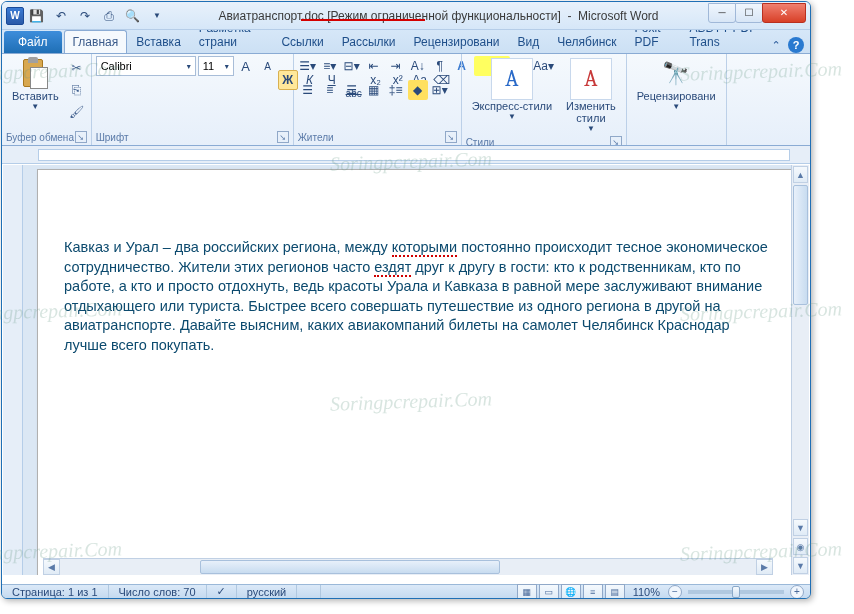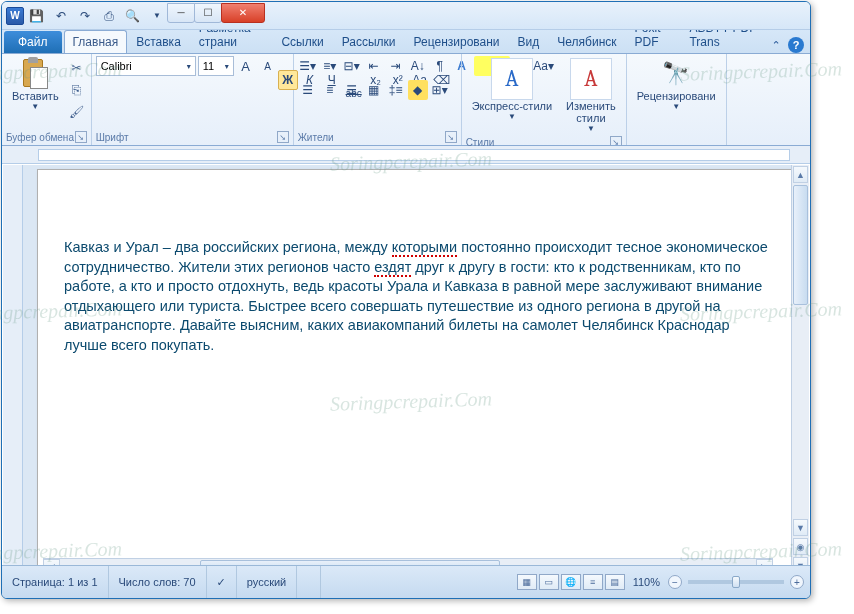--- a/index.html
+++ b/index.html
@@ -67,21 +67,21 @@
   .vscroll .arrow { height: 17px; display: flex; align-items: center; justify-content: center; font-size: 9px; color: #5a7aa8; cursor: pointer; background: linear-gradient(#f5f9fd,#e0ebf6); border: 1px solid #c0d0e4; margin: 1px; }
   .vscroll .thumb { flex: 0 0 120px; margin: 1px; background: linear-gradient(90deg,#e8f0fa,#c8dcf0); border: 1px solid #a8c0dc; border-radius: 2px; cursor: pointer; }
   .vscroll .track { flex: 1; }
   
   .hscroll { position: absolute; left: 20px; right: 18px; bottom: 0; height: 17px; background: #e8eef6; border-top: 1px solid #c0d0e4; display: flex; }
   .hscroll .arrow { width: 17px; display: flex; align-items: center; justify-content: center; font-size: 9px; color: #5a7aa8; cursor: pointer; background: linear-gradient(#f5f9fd,#e0ebf6); border: 1px solid #c0d0e4; }
   .hscroll .thumb { width: 300px; margin: 1px; background: linear-gradient(#e8f0fa,#c8dcf0); border: 1px solid #a8c0dc; border-radius: 2px; cursor: pointer; margin-left: 140px; }
   .hscroll .track { flex: 1; }
   
   
-  .statusbar { position: absolute; left: 0; right: 0; bottom: 0; height: 33px; background: linear-gradient(#dbe9f8,#c5daf0); border-top: 1px solid #9ab8d8; display: flex; align-items: center; font-size: 11px; color: #2a4a7a; }
+  .statusbar { position: absolute; left: 0; right: 0; bottom: 0; height: 14px; background: linear-gradient(#dbe9f8,#c5daf0); border-top: 1px solid #9ab8d8; display: flex; align-items: center; font-size: 11px; color: #2a4a7a; }
   .status-seg { padding: 0 10px; border-right: 1px solid #b0c8e0; height: 100%; display: flex; align-items: center; cursor: pointer; }
   .status-right { margin-left: auto; display: flex; align-items: center; gap: 2px; padding-right: 6px; }
   .viewbtn { width: 20px; height: 16px; border: 1px solid #90a8c8; background: linear-gradient(#f5f9fd,#e0ebf6); cursor: pointer; font-size: 9px; display: flex; align-items: center; justify-content: center; color: #4a6a9a; }
   .zoom-track { width: 96px; height: 4px; background: #b0c8e0; position: relative; margin: 0 4px; }
   .zoom-thumb { position: absolute; left: 44px; top: -4px; width: 8px; height: 12px; background: linear-gradient(#f5f9fd,#d0e0f2); border: 1px solid #8aa8c8; border-radius: 2px; cursor: pointer; }
   .zoom-btn { width: 14px; height: 14px; border: 1px solid #90a8c8; border-radius: 50%; background: #f0f6fd; font-size: 10px; display: flex; align-items: center; justify-content: center; cursor: pointer; color: #4a6a9a; }
   
   .watermark { position: absolute; color: rgba(100,150,130,.25); font-style: italic; font-family: cursive; font-size: 20px; pointer-events: none; transform: rotate(-2deg); }
   
   .paste-ico { width: 30px; height: 34px; position: relative; }
@@ -98,20 +98,27 @@
 
   <div class="titlebar">
     <div class="qat">
       <div class="wicon">W</div>
       <div class="qat-btn">💾</div>
       <div class="qat-btn">↶</div>
       <div class="qat-btn">↷</div>
       <div class="qat-btn">⎙</div>
       <div class="qat-btn">🔍</div>
       <div class="qat-btn drop">▼</div>
+    </div>
+    <div class="title-text">
+      <span>Авиатранспорт.doc</span>
+      <span>[Режим ограниченной функциональности]</span>
+      &nbsp;-&nbsp;
+      <span>Microsoft Word</span>
+      <div class="title-underline"></div>
     </div>
     <div class="winbtns">
       <div class="winbtn">─</div>
       <div class="winbtn">☐</div>
       <div class="winbtn close">✕</div>
     </div>
   </div>
 
   <div class="ribbon-tabs">
     <div class="file-tab">Файл</div>

